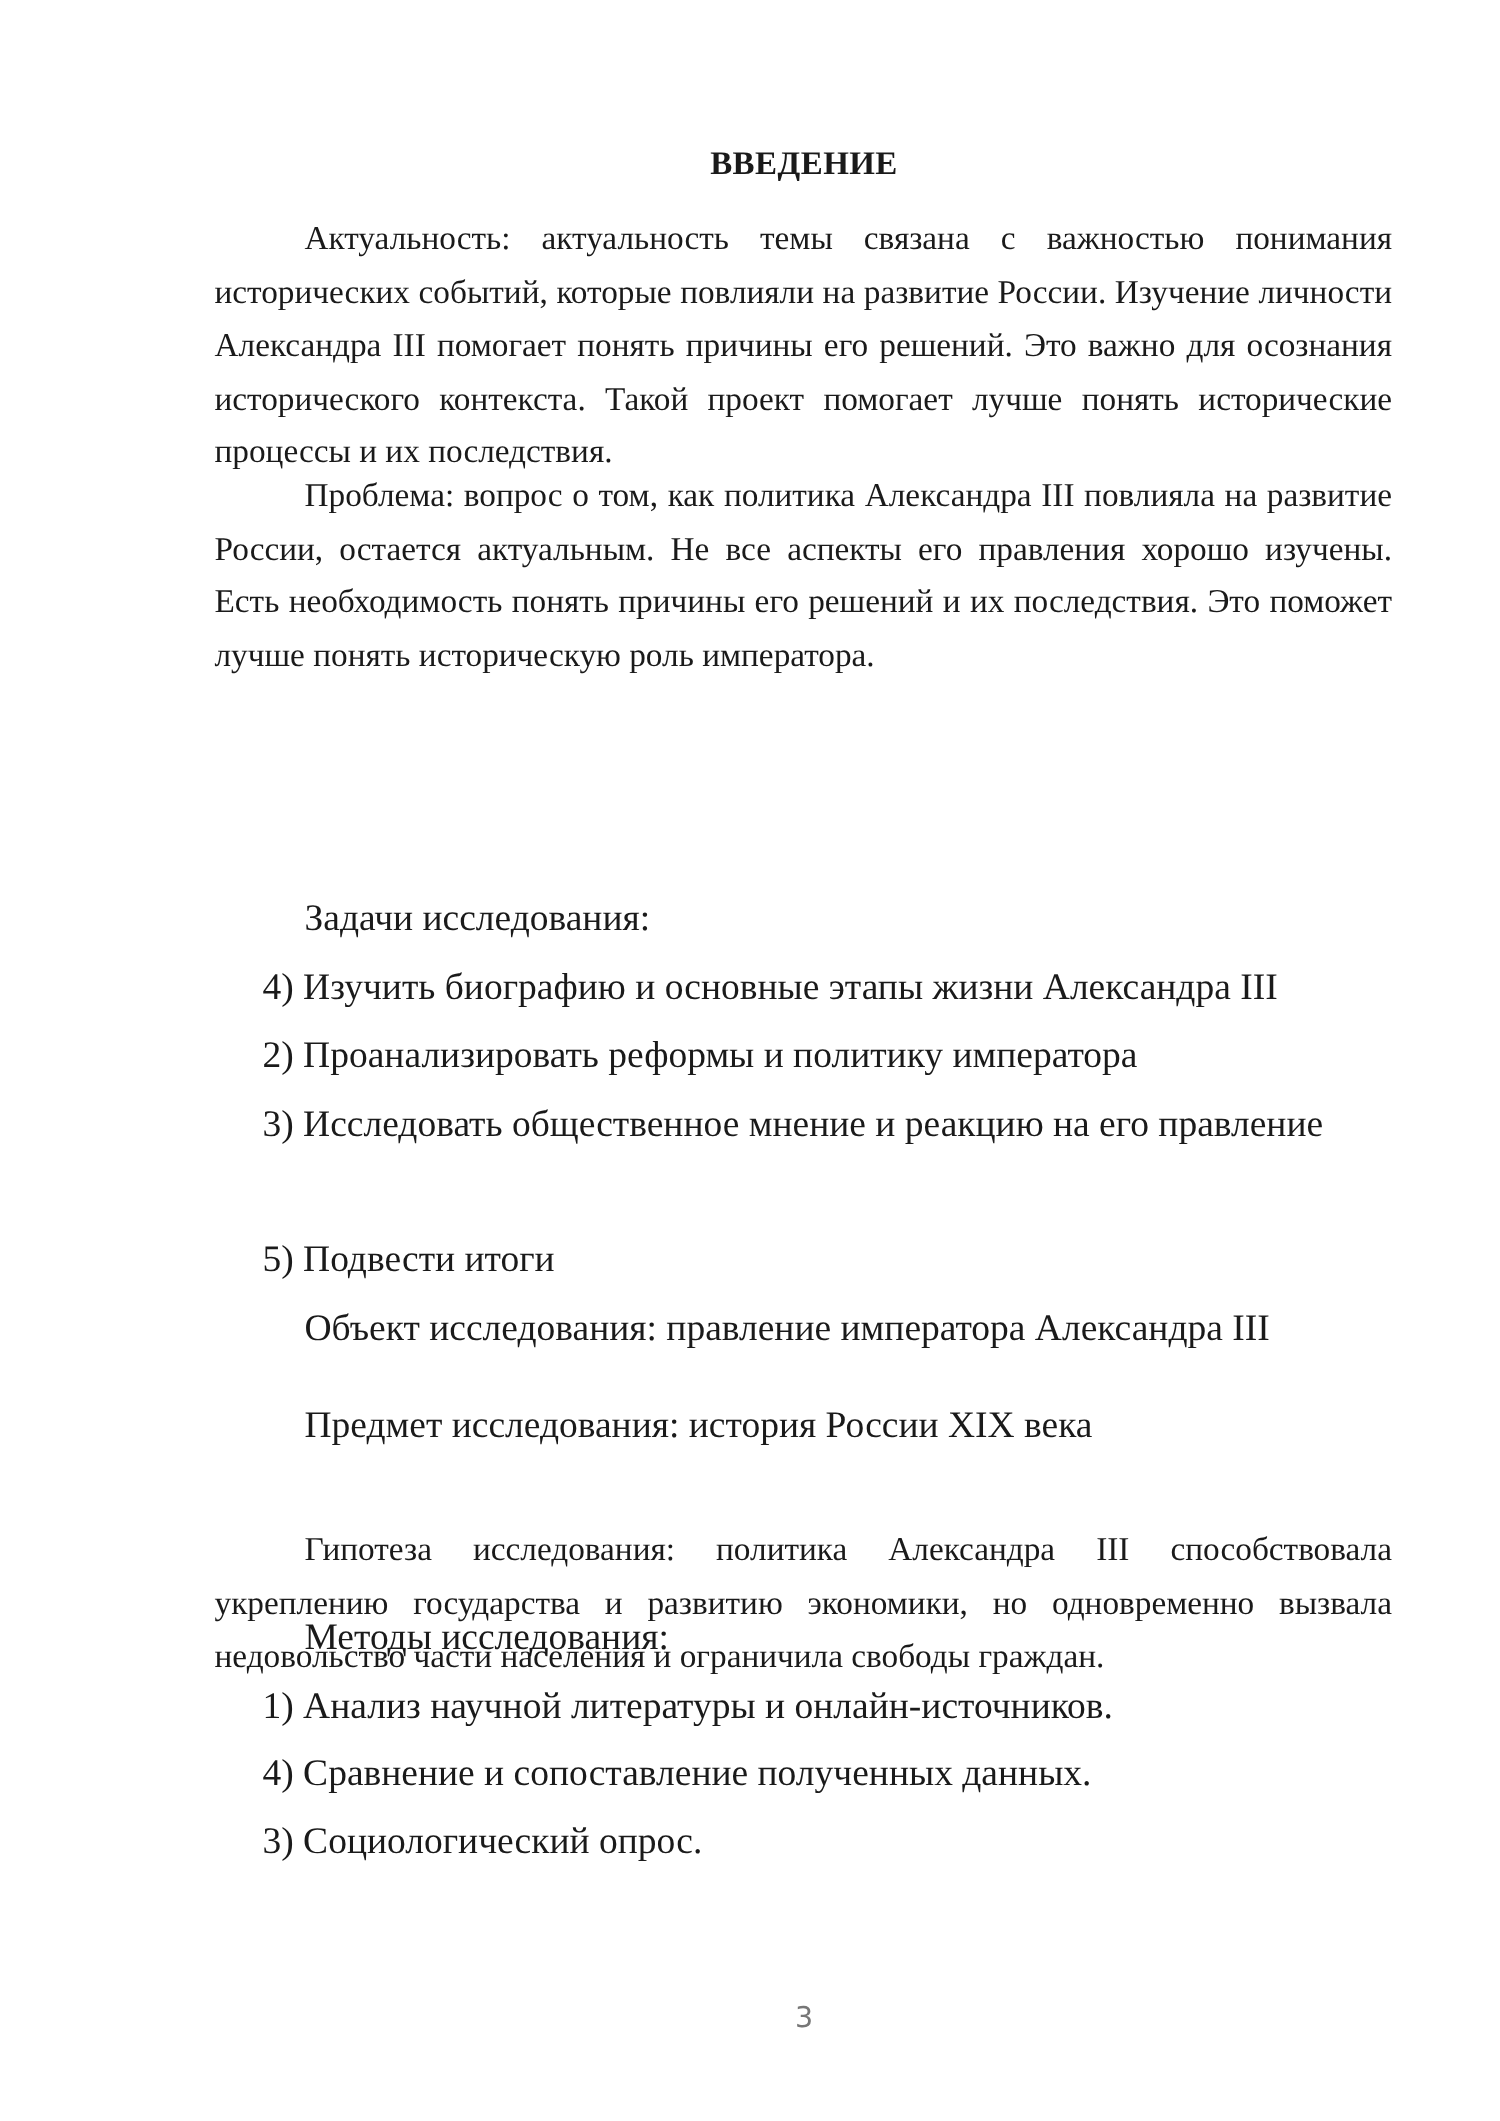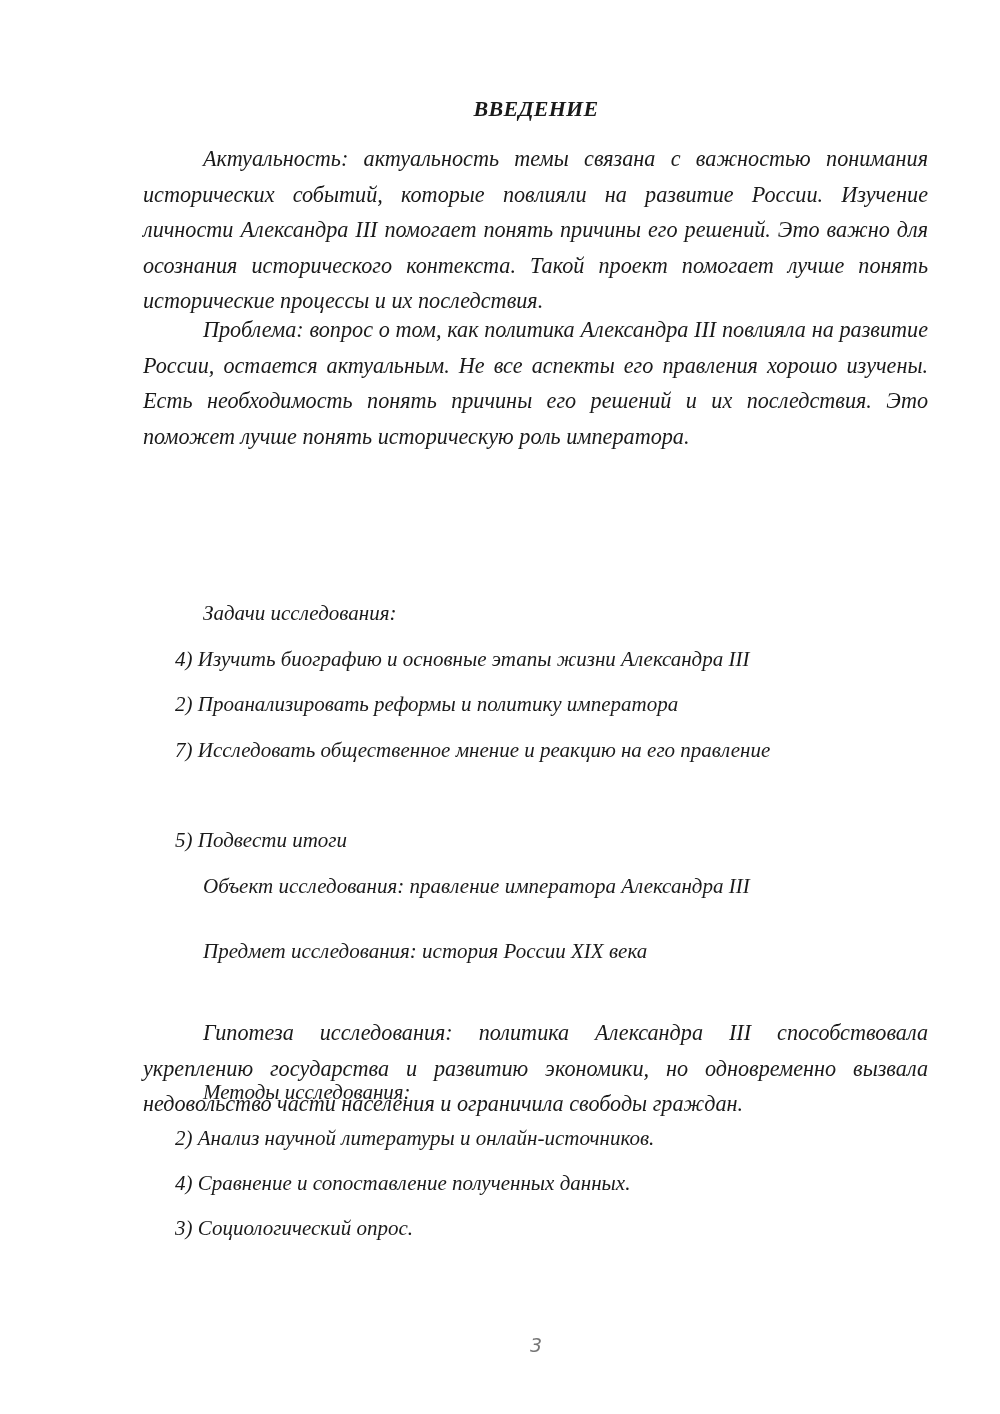--- a/index.html
+++ b/index.html
@@ -1,58 +1,58 @@
 <!DOCTYPE html>
 <html><head>
   <meta charset="utf-8">
   <style>
     html, body { margin: 0; padding: 0; background: #ffffff; }
     body { width: 1000px; height: 1414px; position: relative; overflow: hidden; }
     .page {
       position: absolute; left: 0; top: 0; width: 1000px; height: 1414px;
-      font-family: "Liberation Serif", serif; color: #1a1a1a; font-style: italic;
+      font-family: "Liberation Serif", serif; color: #1a1a1a;
     }
     .title {
       position: absolute; top: 96px; left: 0; width: 1072px;
       text-align: center; font-weight: bold; font-size: 22px; letter-spacing: 0.3px;
     }
     .para {
       position: absolute; left: 143px; width: 785px;
       font-size: 22.2px; line-height: 35.6px; text-align: justify;
       text-indent: 60px; margin: 0;
     }
     .line {
-      position: absolute; font-size: 21px; line-height: 30px; white-space: nowrap;
+      position: absolute; font-size: 25px; line-height: 30px; white-space: nowrap;
     }
     .indent { left: 203px; }
     .num { left: 175px; }
     .pagenum {
       position: absolute; top: 1334px; left: 0; width: 1072px; text-align: center;
       font-family: "DejaVu Sans", sans-serif; font-size: 19px; color: #777;
     }
   </style>
 </head>
 <body>
 
 <div class="page">
   <div class="title">ВВЕДЕНИЕ</div>
 
   <p class="para" style="top:141px;">Актуальность: актуальность темы связана с важностью понимания исторических событий, которые повлияли на развитие России. Изучение личности Александра III помогает понять причины его решений. Это важно для осознания исторического контекста. Такой проект помогает лучше понять исторические процессы и их последствия.</p>
   <p class="para" style="top:312px;">Проблема: вопрос о том, как политика Александра III повлияла на развитие России, остается актуальным. Не все аспекты его правления хорошо изучены. Есть необходимость понять причины его решений и их последствия. Это поможет лучше понять историческую роль императора.</p>
 
   <div class="line indent" style="top:598px;">Задачи исследования:</div>
   <div class="line num" style="top:644px;">4) Изучить биографию и основные этапы жизни Александра III</div>
   <div class="line num" style="top:689px;">2) Проанализировать реформы и политику императора</div>
-  <div class="line num" style="top:735px;">7) Исследовать общественное мнение и реакцию на его правление</div>
+  <div class="line num" style="top:735px;">3) Исследовать общественное мнение и реакцию на его правление</div>
   <div class="line num" style="top:825px;">5) Подвести итоги</div>
 
   <div class="line indent" style="top:871px;">Объект исследования: правление императора Александра III</div>
   <div class="line indent" style="top:916px;margin-top:20px;">Предмет исследования: история России XIX века</div>
 
   <p class="para" style="top:1015px;">Гипотеза исследования: политика Александра III способствовала укреплению государства и развитию экономики, но одновременно вызвала недовольство части населения и ограничила свободы граждан.</p>
 
   <div class="line indent" style="top:1077px;">Методы исследования:</div>
-  <div class="line num" style="top:1123px;">2) Анализ научной литературы и онлайн-источников.</div>
+  <div class="line num" style="top:1123px;">1) Анализ научной литературы и онлайн-источников.</div>
   <div class="line num" style="top:1168px;">4) Сравнение и сопоставление полученных данных.</div>
   <div class="line num" style="top:1213px;">3) Социологический опрос.</div>
 
   <div class="pagenum">3</div>
 </div>
 
 </body></html>

